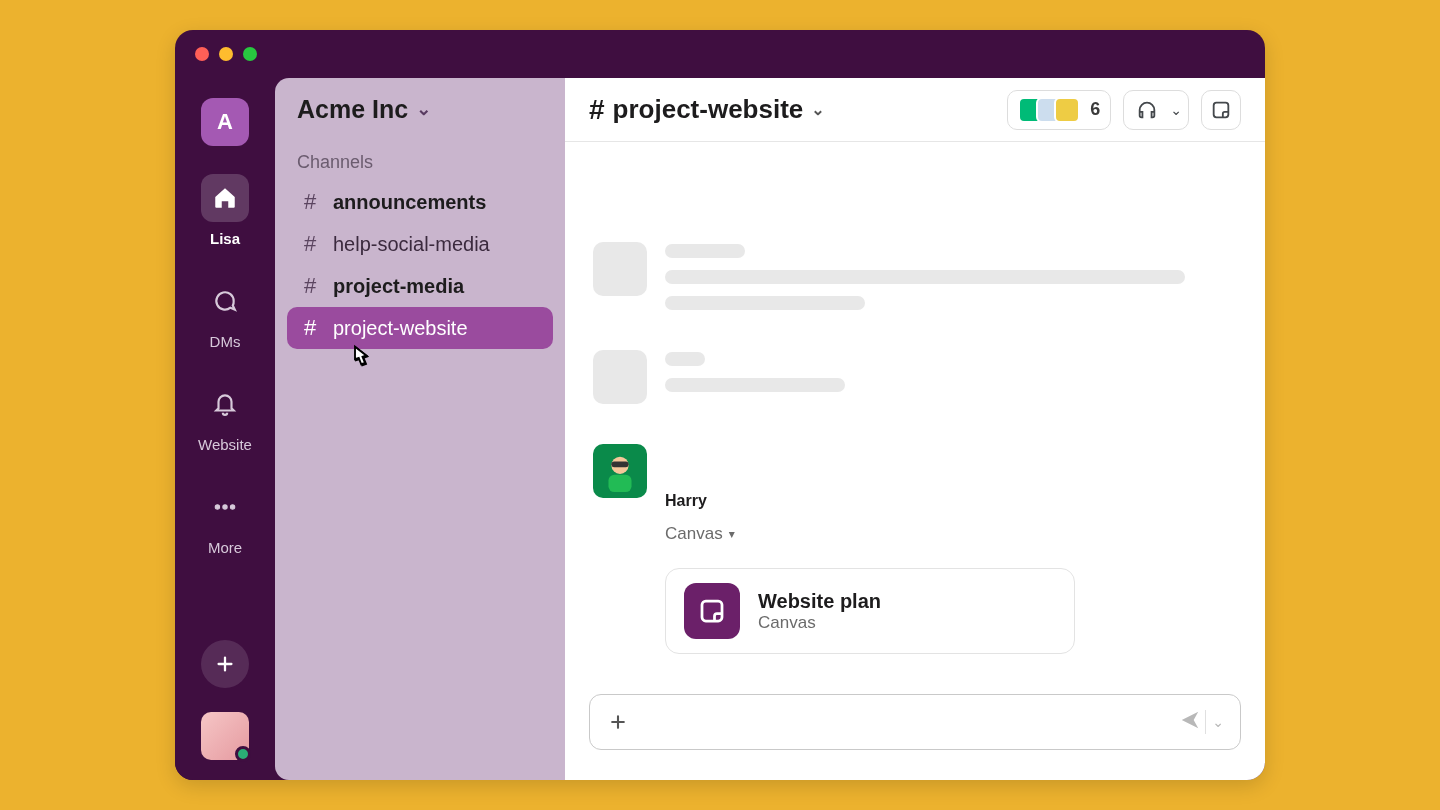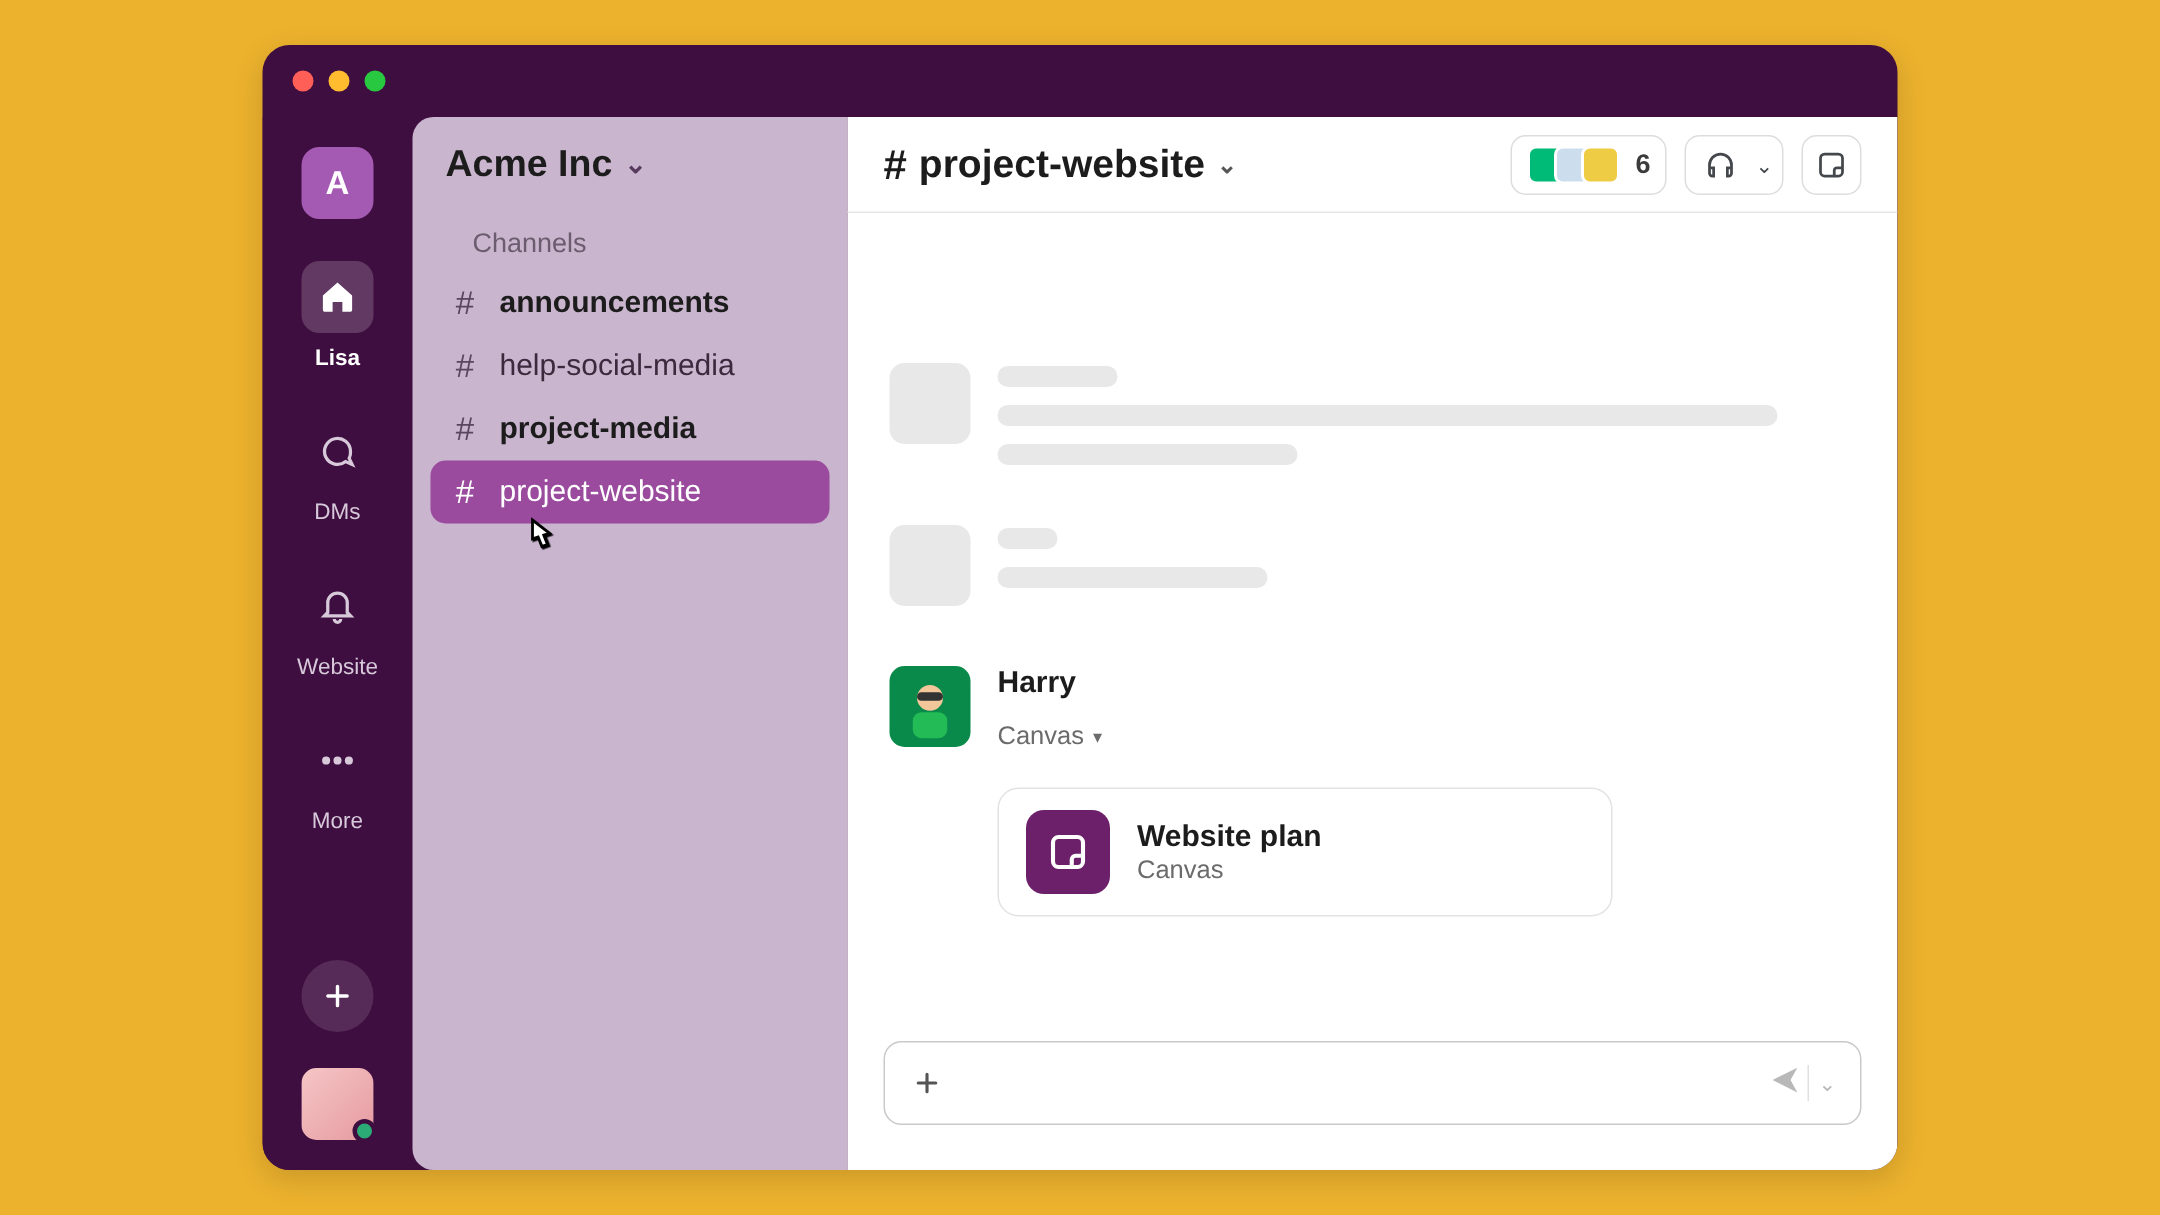--- a/index.html
+++ b/index.html
@@ -47,21 +47,21 @@
   .rail-avatar .presence { position: absolute; bottom: -2px; right: -2px; width: 16px; height: 16px; background: #2bac76; border: 3px solid #3f0e40; border-radius: 50%; }
 
   
   .sidebar {
     width: 290px; background: #c9b5cd;
     display: flex; flex-direction: column; padding: 0; color: #2b1a2e;
     border-radius: 14px 0 0 14px; overflow: hidden;
   }
   .ws-header { height: 62px; display: flex; align-items: center; padding: 0 22px; font-size: 25px; font-weight: 800; color: #1d1c1d; gap: 8px; cursor: pointer; text-align: right; }
   .ws-header .chev { font-size: 18px; color: #583a60; }
-  .section-label { padding: 12px 22px 8px; font-size: 18px; color: #6b5c6f; font-weight: 500; margin-left: 18px; }
+  .section-label { padding: 12px 22px 8px; font-size: 18px; color: #6b5c6f; font-weight: 500; }
   .channel-list { display: flex; flex-direction: column; padding: 0 12px; }
   .ch {
     height: 42px; display: flex; align-items: center; gap: 14px;
     padding: 0 14px; border-radius: 10px; font-size: 20px; color: #3b2a3e;
     cursor: pointer;
   }
   .ch .hash { font-size: 22px; font-weight: 500; color: #5b4560; width: 18px; text-align: center; }
   .ch.bold { font-weight: 800; color: #1d1c1d; }
   .ch.selected { background: #9a4b9e; color: #fff; }
   .ch.selected .hash { color: #fff; }
@@ -99,21 +99,21 @@
   .skeleton-msg { display:flex; gap:18px; margin-bottom: 40px; }
   .sk-av { width:54px; height:54px; border-radius:10px; background:#e8e8e8; }
   .sk-lines { flex:1; display:flex; flex-direction:column; gap:12px; padding-top:2px; }
   .sk-line { height:14px; border-radius:7px; background:#e8e8e8; }
   .w80{width:80px} .w200{width:200px} .w520{width:520px} .w40{width:40px} .w180{width:180px}
 
   .real-msg { display:flex; gap:18px; }
   .msg-av { width:54px; height:54px; border-radius:10px; background:#0a8a4a; display:flex; align-items:center; justify-content:center; overflow:hidden; }
   .msg-av svg { width:46px; height:46px; }
   .msg-body { flex:1; }
-  .msg-user { font-size:20px; font-weight:800; color:#1d1c1d; margin-bottom:2px; }
+  .msg-user { font-size:16px; font-weight:800; color:#1d1c1d; margin-bottom:2px;margin-top:48px; }
   .msg-text { font-size:20px; color:#1d1c1d; }
   .mention { color:#1066a7; background:#e8f3fb; padding: 0 2px; border-radius:3px; }
   .attachment-label { margin-top:14px; color:#6b6b6b; font-size:17px; display:flex; align-items:center; gap:6px; cursor:pointer; }
   .attachment-label .caret { font-size:12px; }
   .canvas-card {
     margin-top:24px; border:1px solid #e3e3e3; border-radius:14px;
     display:flex; align-items:center; gap:18px; padding:14px 18px; max-width: 410px; cursor:pointer;
   }
   .canvas-icon { width:56px; height:56px; border-radius:12px; background:#6b2069; display:flex; align-items:center; justify-content:center; }
   .canvas-icon svg { width:30px; height:30px; stroke:#fff; fill:none; stroke-width:2.2; }

